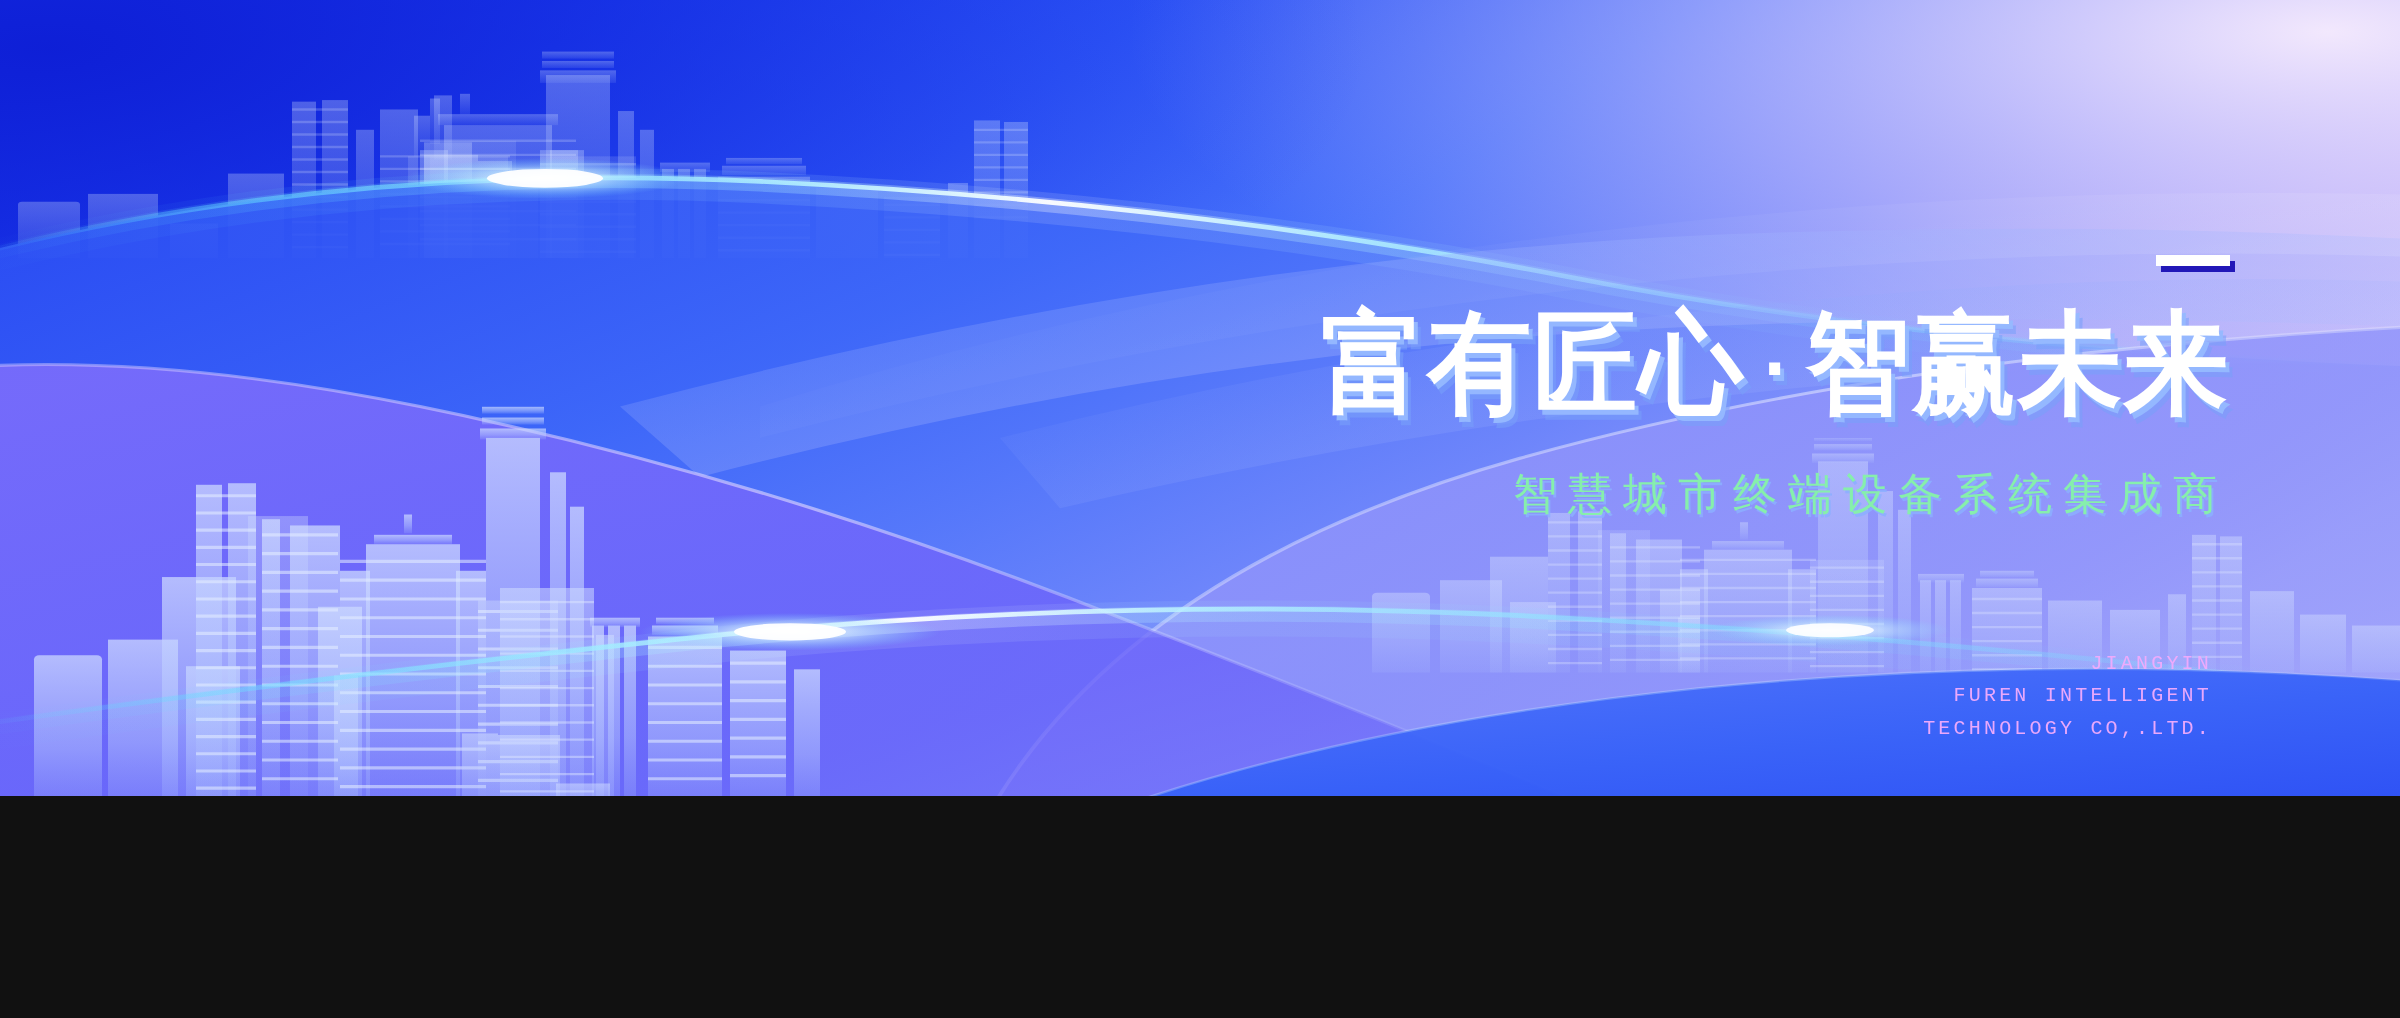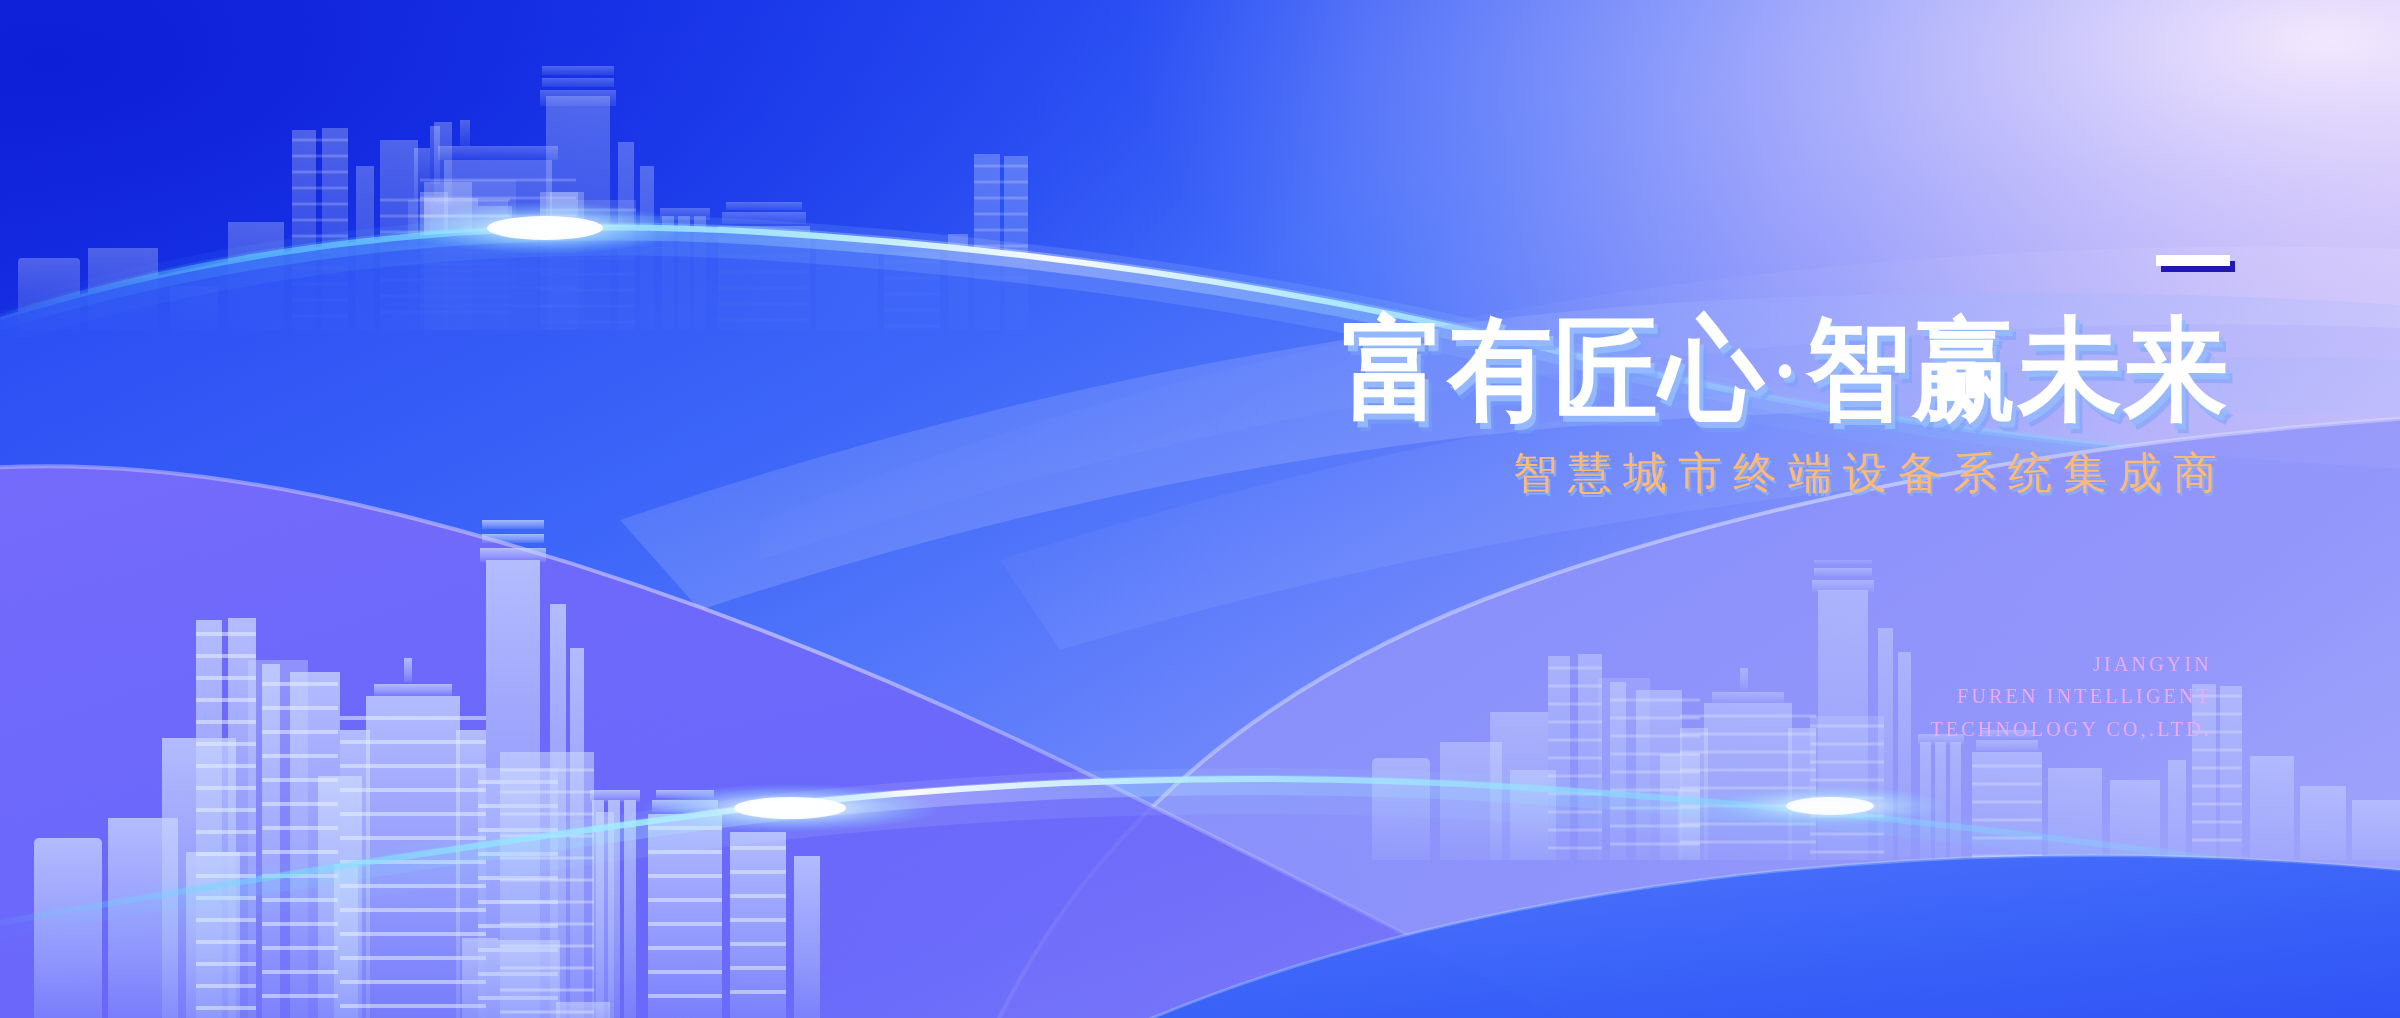--- a/index.html
+++ b/index.html
@@ -4,23 +4,23 @@
 <title>Banner</title>
 <style>
   html, body {
     margin: 0;
     padding: 0;
     background: #111;
   }
   #banner {
     position: relative;
     width: 2400px;
-    height: 1018px;
+    height: 796px;
     overflow: hidden;
-    font-family: Liberation Serif, serif;
+    font-family: Liberation Mono, monospace;
     background: #2a4bf0;
   }
   .layer { position: absolute; inset: 0; }
   .layer svg { display: block; width: 100%; height: 100%; }
 
   
   #text-block {
     position: absolute;
     right: 170px;
     top: 255px;
@@ -49,24 +49,24 @@
        7px 9px 0 rgba(120,160,250,0.55);
     transform: scaleY(1.08);
     transform-origin: right bottom;
   }
   #main-title .dot {
     font-size: 78px;
     vertical-align: 0.12em;
     padding: 0 6px;
   }
   #sub-title {
-    margin: 14px 0 0 0;
+    margin: 34px 0 0 0;
     font-size: 44px;
     font-weight: 400;
-    color: #fdba74;
+    color: #86efac;
     letter-spacing: 11px;
     white-space: nowrap;
     text-shadow: 2px 3px 0 rgba(140,175,255,0.85);
     padding-right: 2px;
   }
   #company-block {
     position: absolute;
     right: 188px;
     top: 648px;
     text-align: right;

